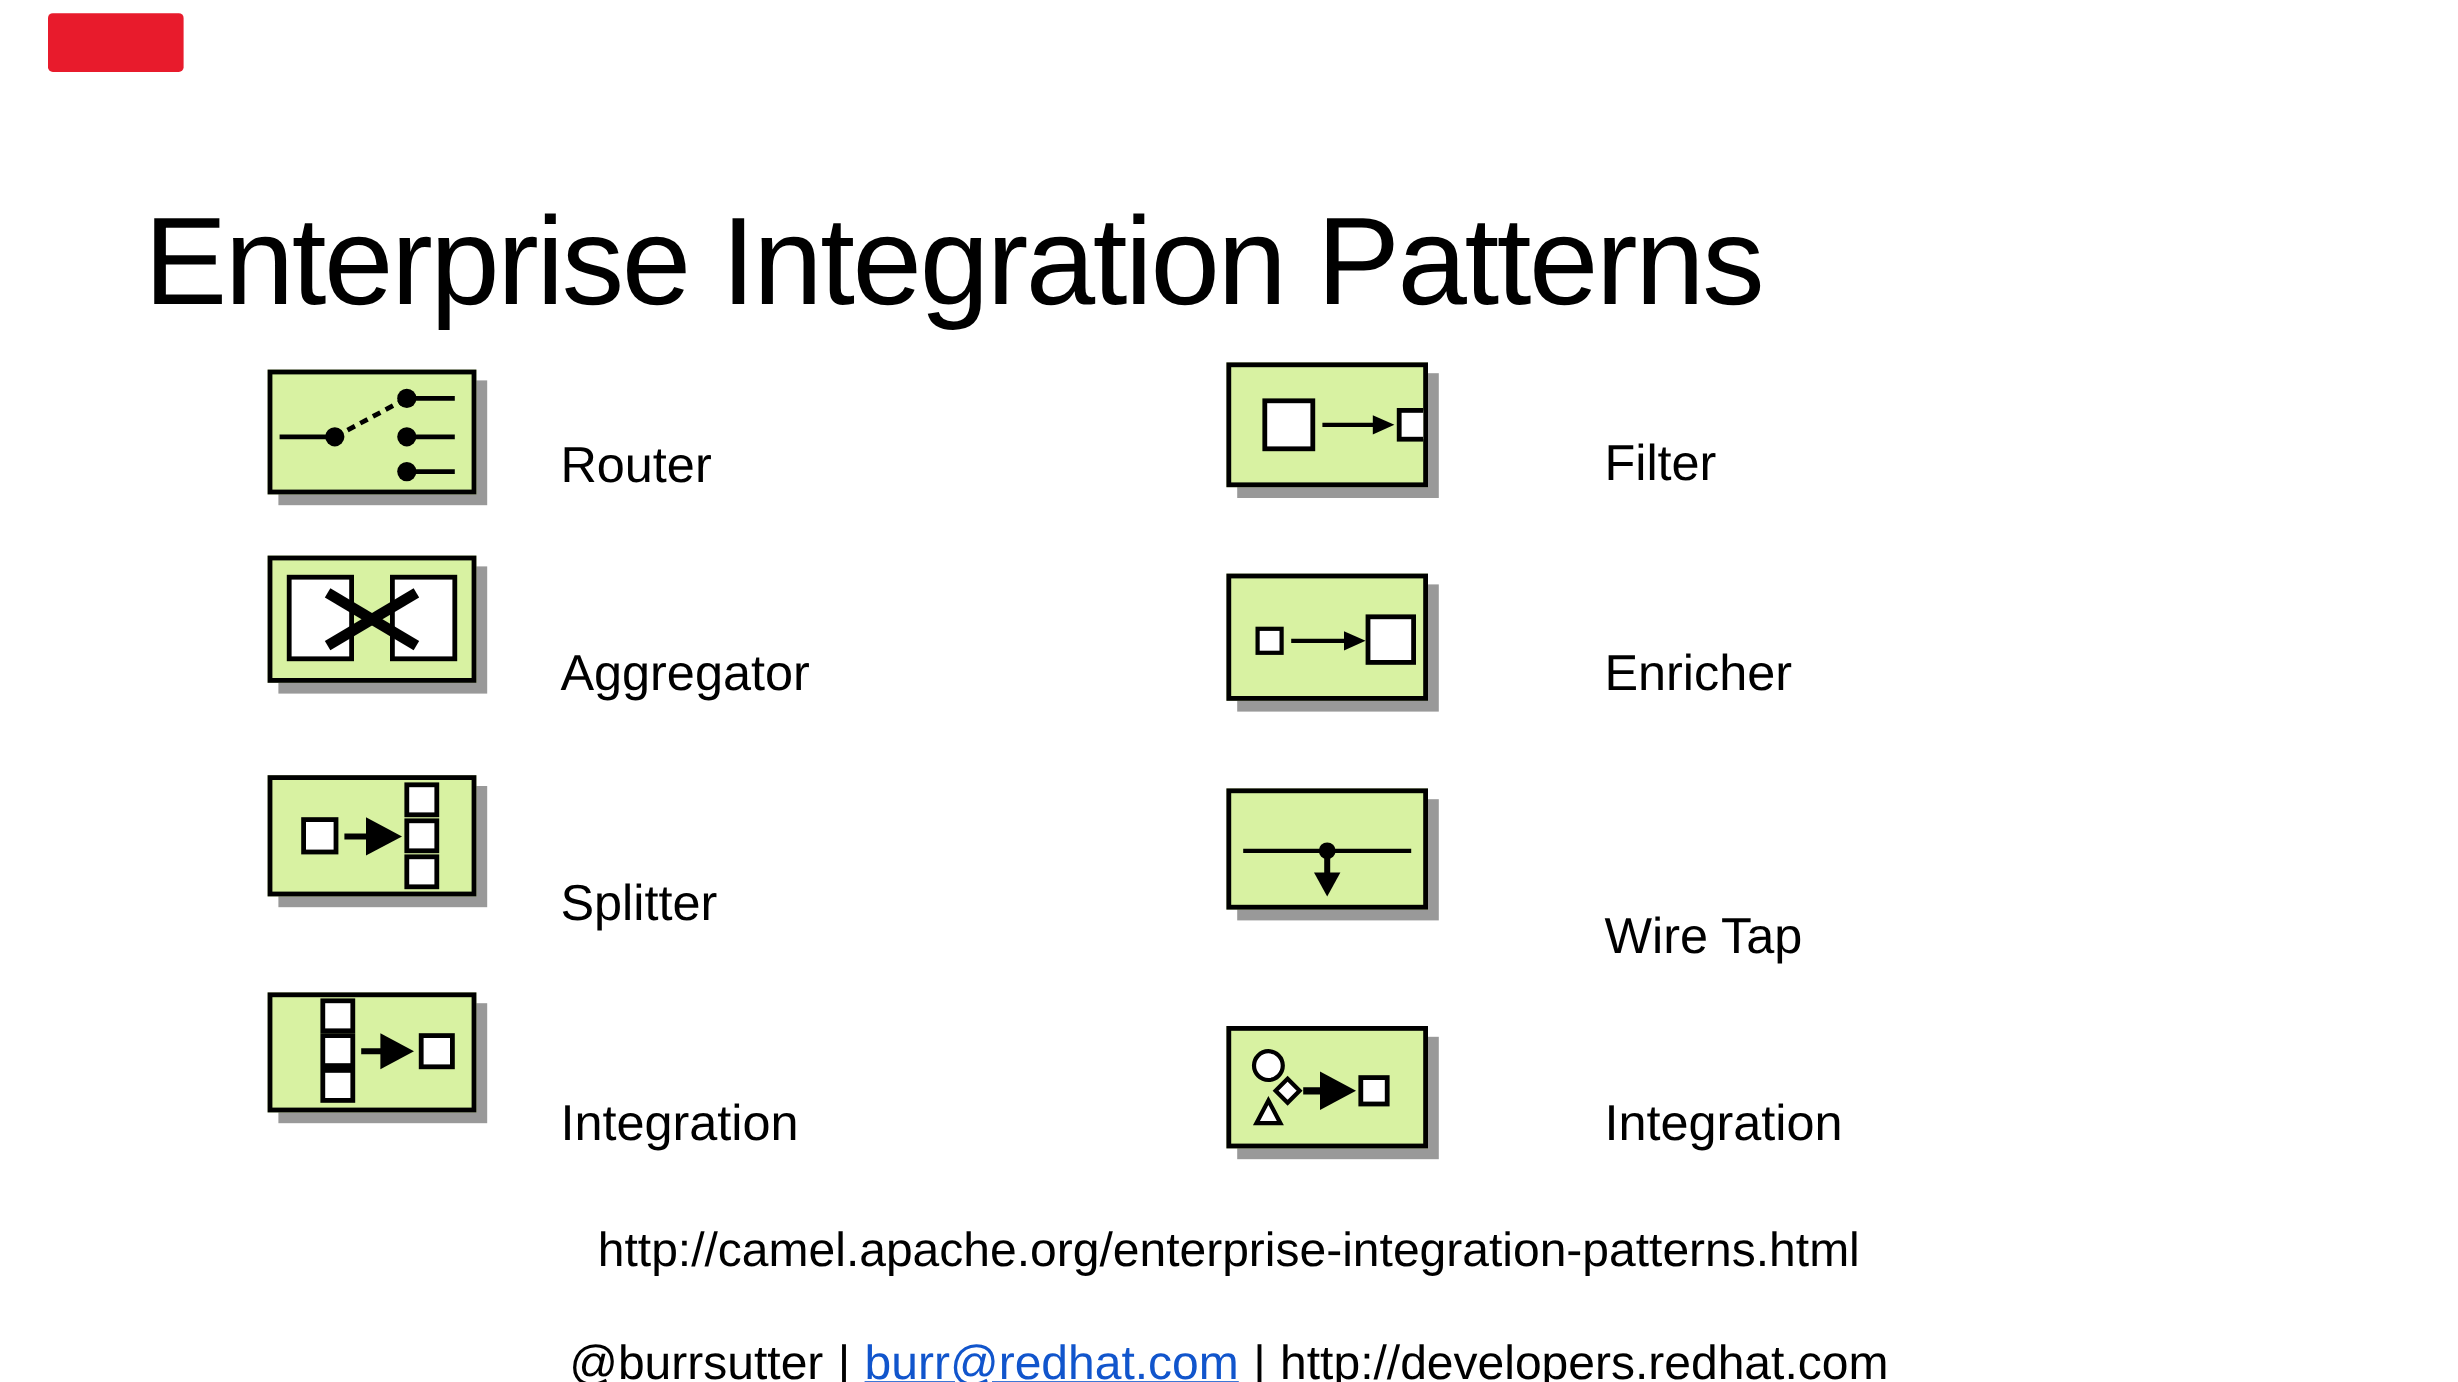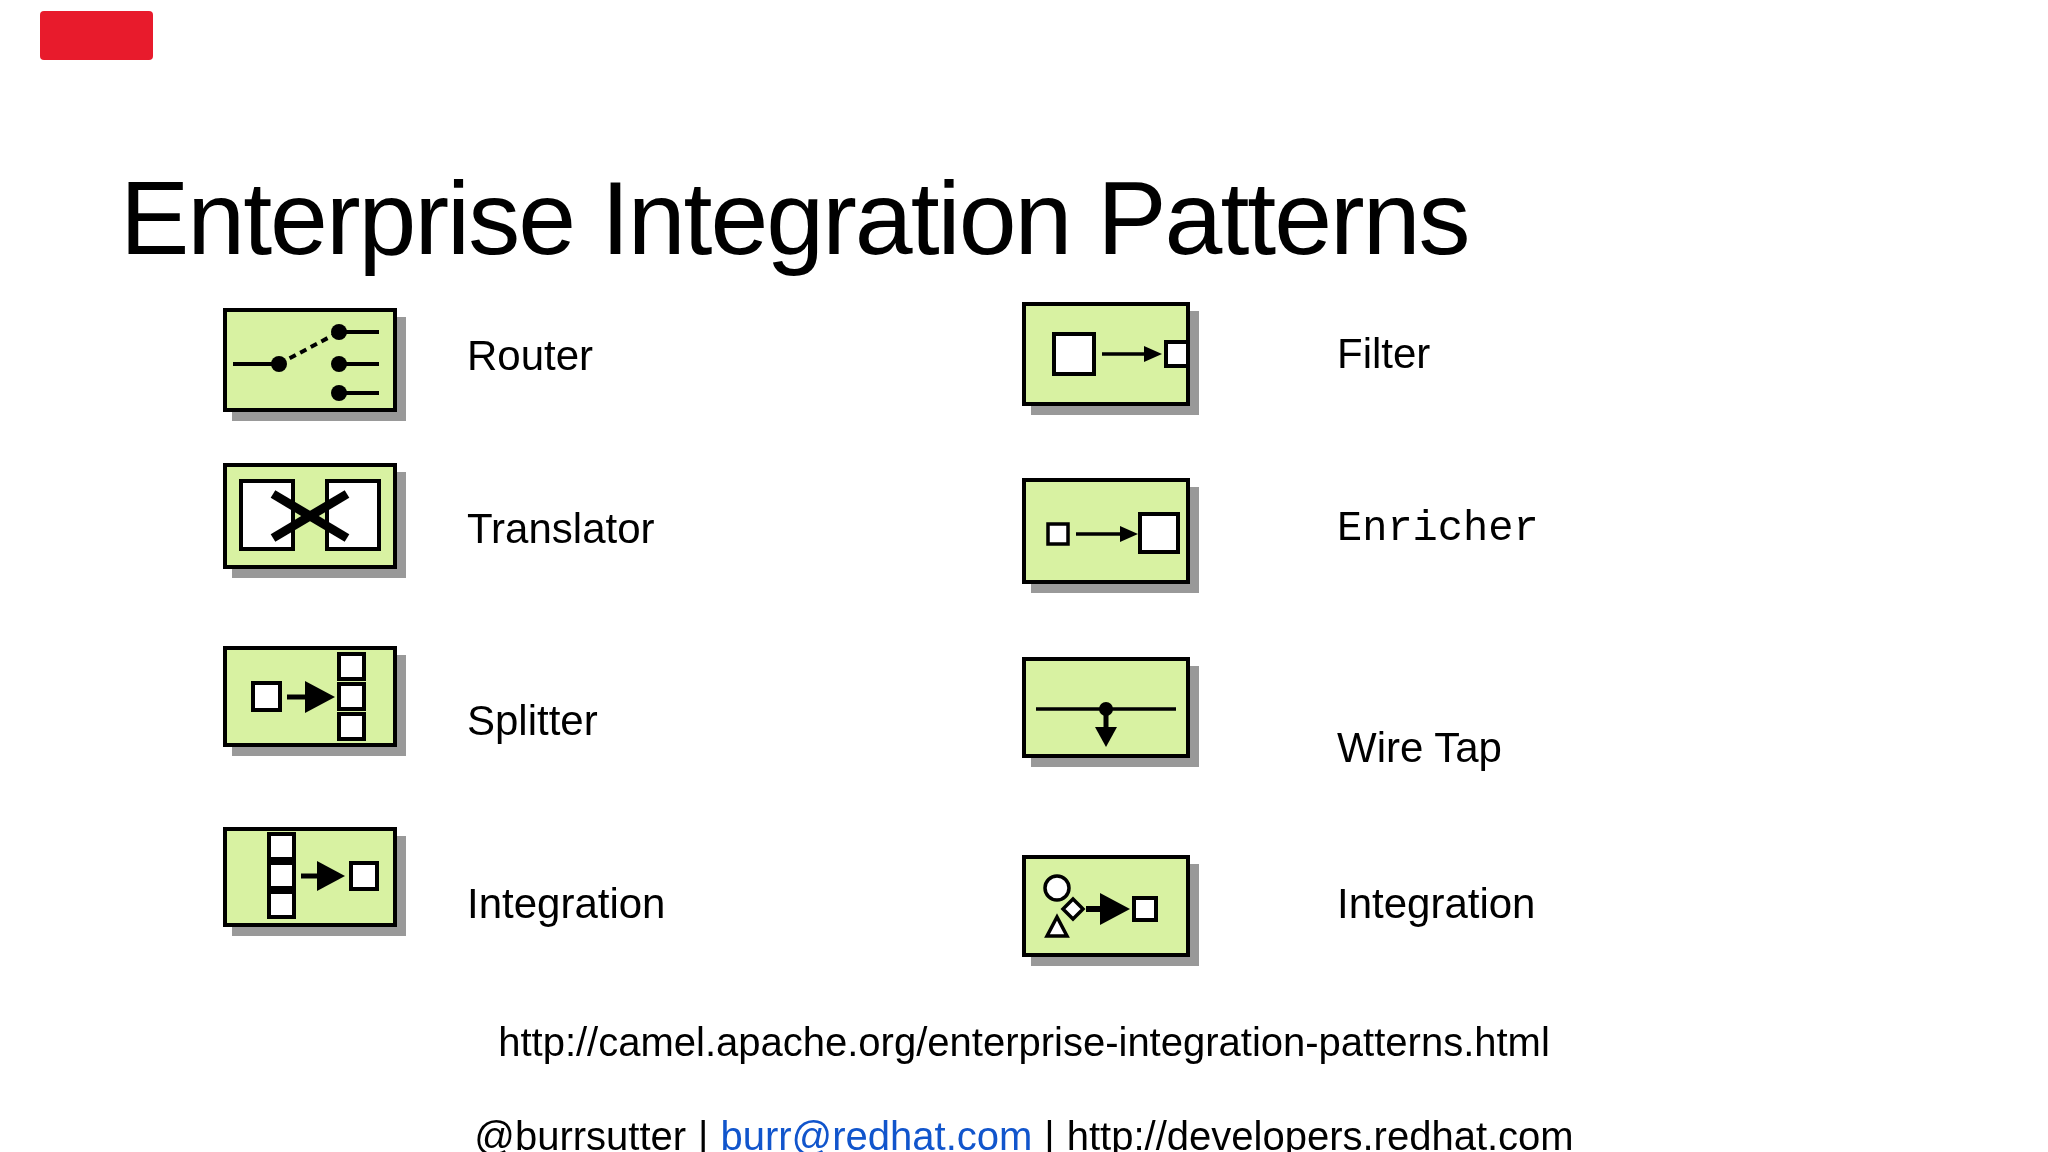--- a/index.html
+++ b/index.html
@@ -28,24 +28,24 @@
   
   .b-router    {left:223px;top:308px;width:174px;height:104px;}
   .b-translator{left:223px;top:463px;width:174px;height:106px;}
   .b-splitter  {left:223px;top:646px;width:174px;height:101px;}
   .b-aggregator{left:223px;top:827px;width:174px;height:100px;}
   
   .b-filter    {left:1022px;top:302px;width:168px;height:104px;}
   .b-enricher  {left:1022px;top:478px;width:168px;height:106px;}
   .b-wiretap   {left:1022px;top:657px;width:168px;height:101px;}
   .b-normalizer{left:1022px;top:855px;width:168px;height:102px;}
-  .plabel{font-size:42px;line-height:48px;white-space:nowrap;}
+  .plabel{font-size:42px;line-height:48px;white-space:nowrap;margin-top:32px;}
   .lcol{left:467px;} .rcol{left:1337px;}
   .l-router{top:332px;} .l-translator{top:505px;} .l-splitter{top:697px;} .l-aggregator{top:880px;}
-  .l-filter{top:330px;text-align:right;} .l-enricher{top:505px;font-family:Liberation Mono, monospace;} .l-wiretap{top:724px;} .l-normalizer{top:880px;}
+  .l-filter{top:330px;text-align:right;} .l-enricher{top:505px;} .l-wiretap{top:724px;} .l-normalizer{top:880px;}
   .footer-url{
     left:0;top:1018px;width:2048px;text-align:center;
     font-size:40px;line-height:48px;
   }
   .credits{
     left:0;top:1112px;width:2048px;text-align:center;
     font-size:40px;line-height:48px;white-space:nowrap;
   }
   .credits span{margin:0 10px;}
   .credits .sep{margin:0 2px;}
@@ -138,21 +138,21 @@
     <circle class="wh" cx="31" cy="29" r="12" stroke-width="3.5"></circle>
     <polygon class="wh" points="47,40 57,50 47,60 37,50" stroke-width="3.5"></polygon>
     <polygon class="wh" points="21,77 31,58 41,77" stroke-width="3.5"></polygon>
     <line class="ln" x1="60" y1="50" x2="80" y2="50" stroke-width="6"></line>
     <polygon class="bk" points="74,34 104,50 74,66"></polygon>
     <rect class="wh" x="108" y="39" width="22" height="22" stroke-width="4"></rect>
   </svg>
 </div>
 
 <div class="abs plabel lcol l-router">Router</div>
-<div class="abs plabel lcol l-translator">Translator</div>
+<div class="abs plabel lcol l-translator">Aggregator</div>
 <div class="abs plabel lcol l-splitter">Splitter</div>
 <div class="abs plabel lcol l-aggregator">Integration</div>
 <div class="abs plabel rcol l-filter">Filter</div>
 <div class="abs plabel rcol l-enricher">Enricher</div>
 <div class="abs plabel rcol l-wiretap">Wire Tap</div>
 <div class="abs plabel rcol l-normalizer">Integration</div>
 
 <div class="abs footer-url">http://camel.apache.org/enterprise-integration-patterns.html</div>
 
 <div class="abs credits">

